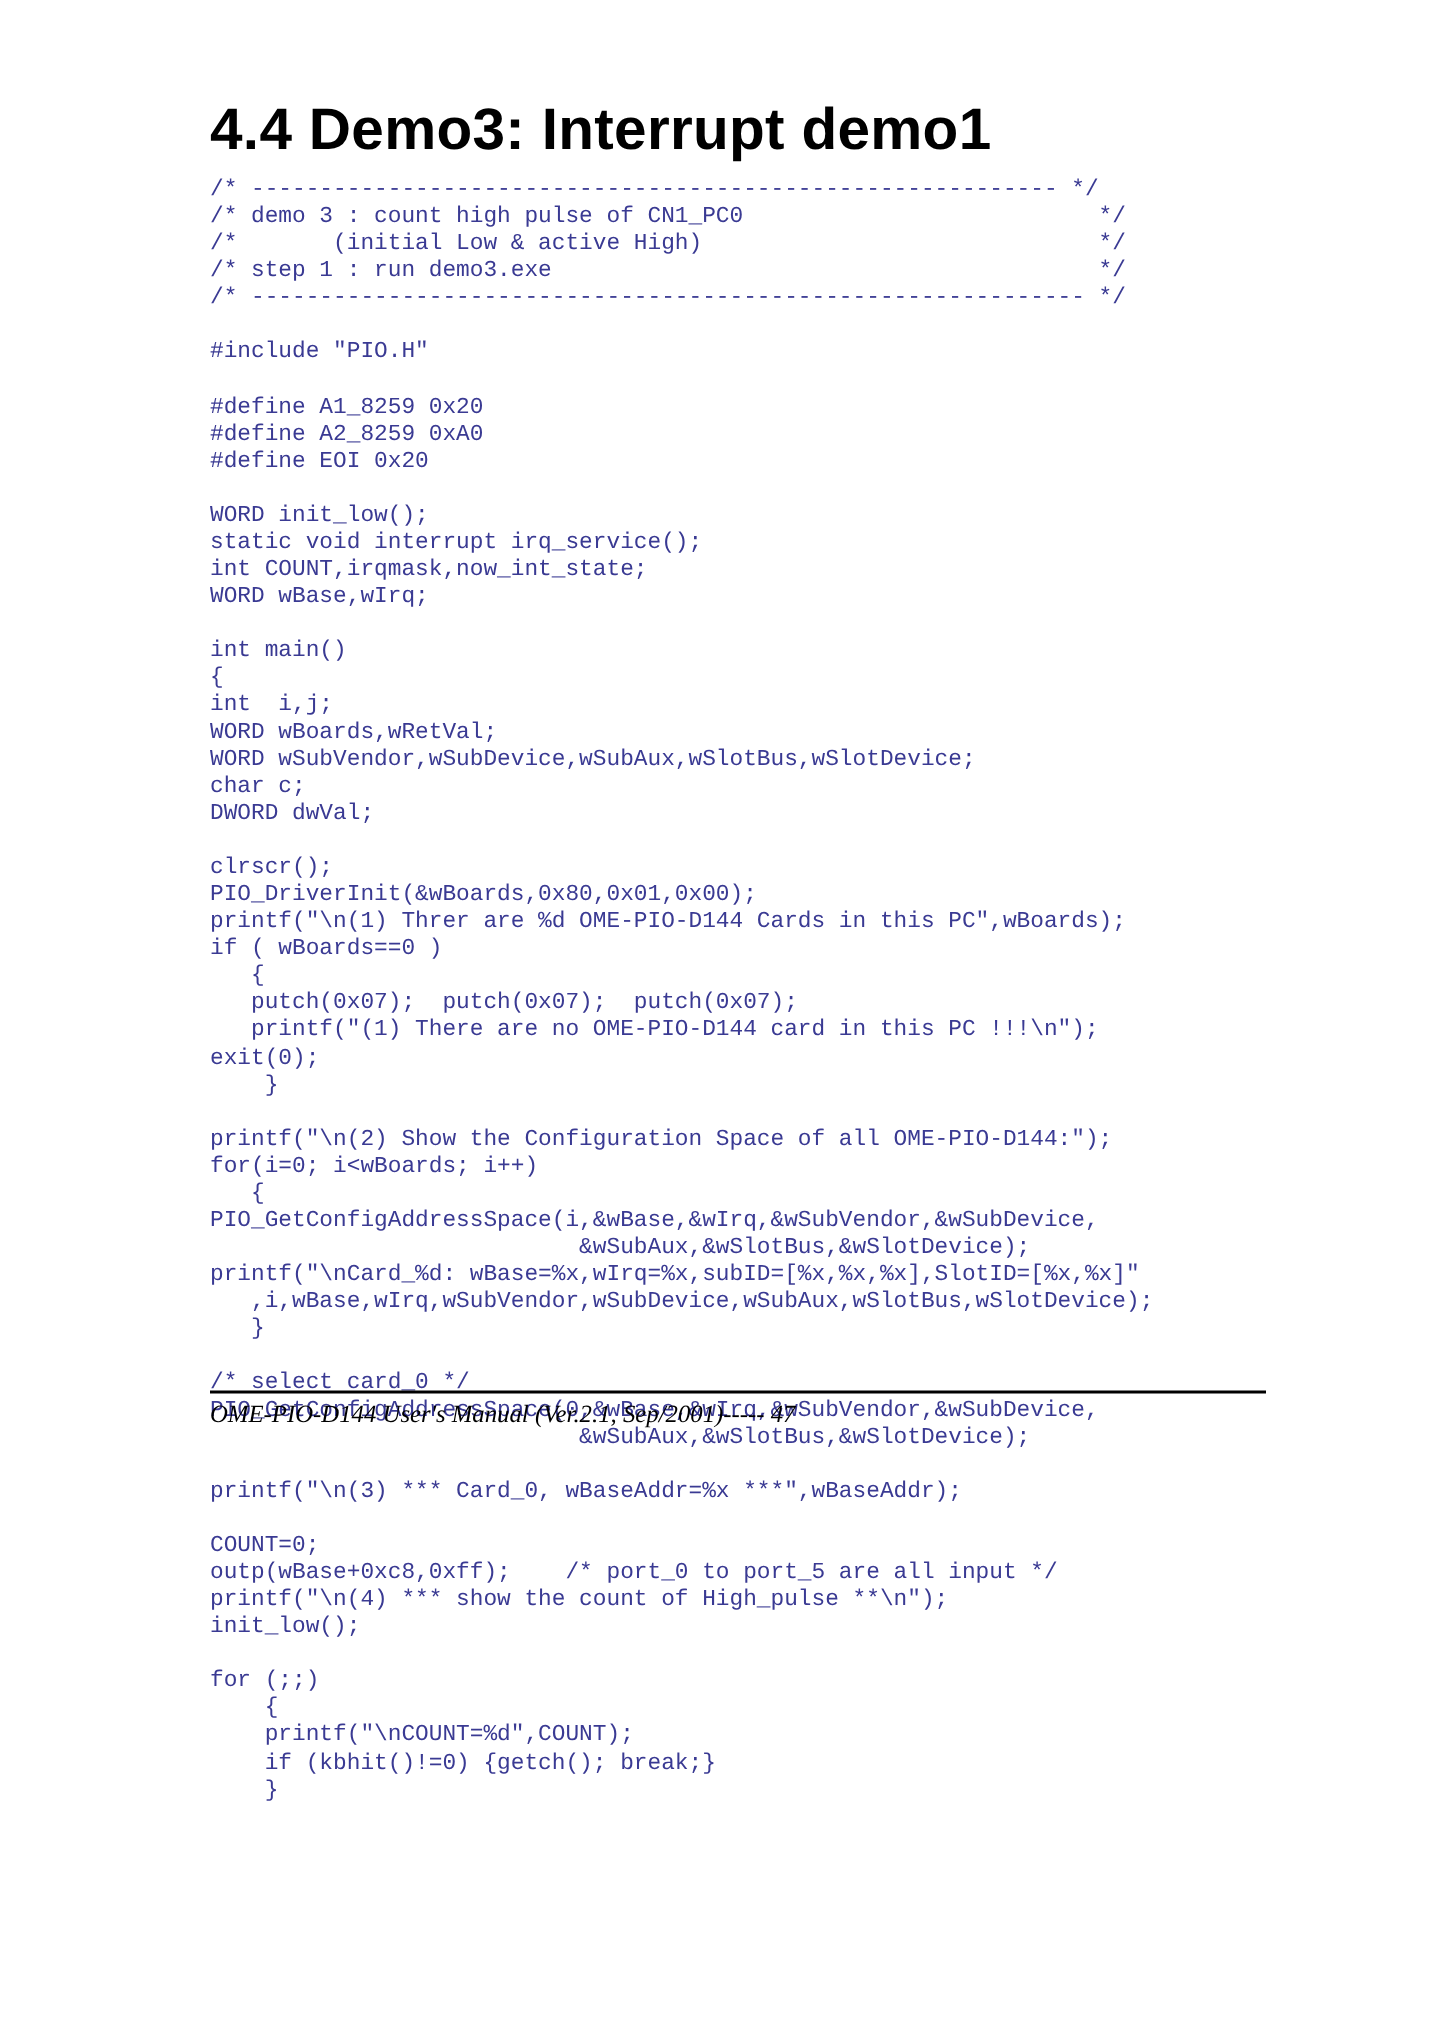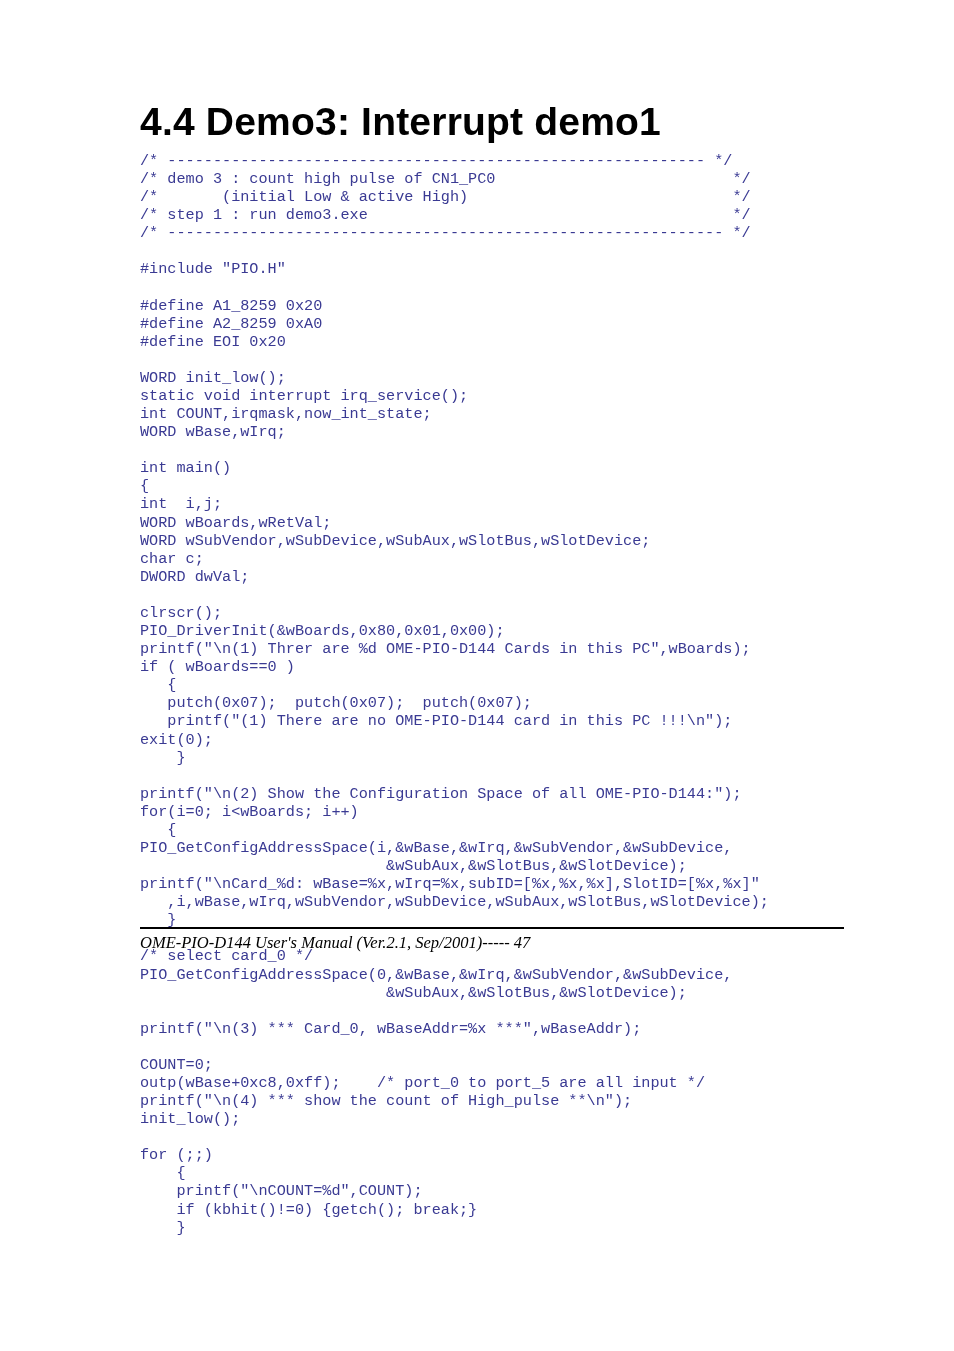--- a/index.html
+++ b/index.html
@@ -10,21 +10,21 @@
     height: 1351px;
     background: #ffffff;
     font-family: "Times New Roman", Times, serif;
     color: #000000;
   }
   .page {
     position: relative;
     box-sizing: border-box;
     width: 954px;
     height: 1011px;
-    padding: 100px 110px 0 140px;
+    padding: 65px 110px 0 140px;
   }
   .heading {
     font-family: Arial, Helvetica, sans-serif;
     font-weight: 700;
     font-size: 39px;
     letter-spacing: 0.2px;
     margin: 0 0 8px 0;
     color: #000000;
   }
   .code-block {

